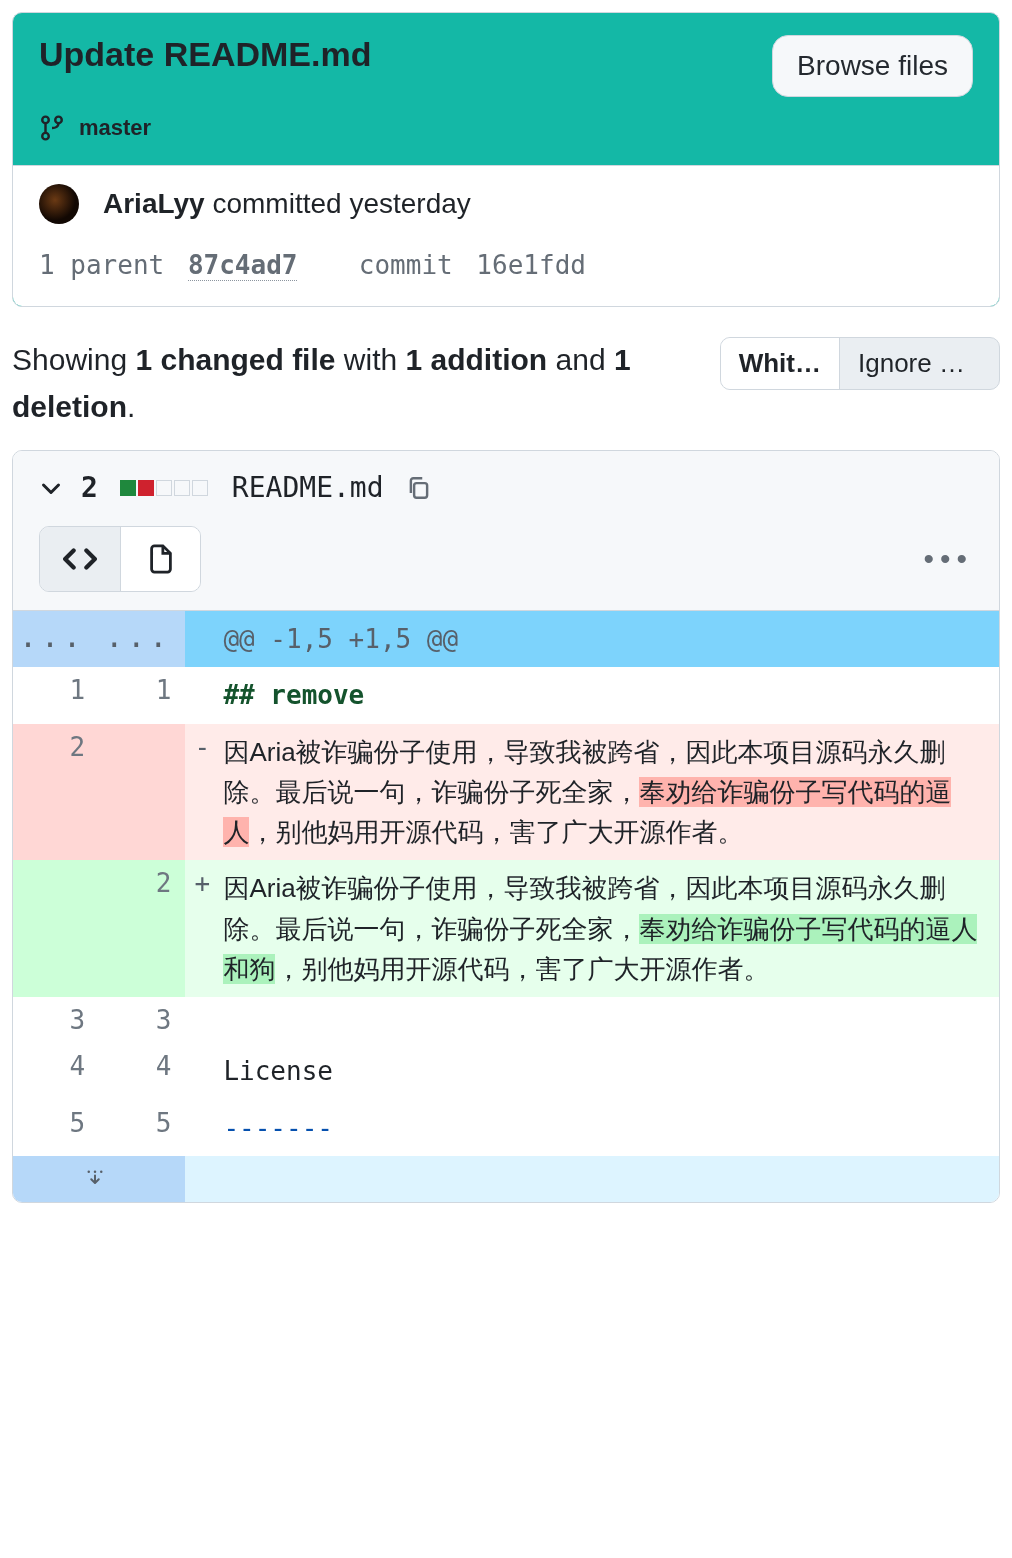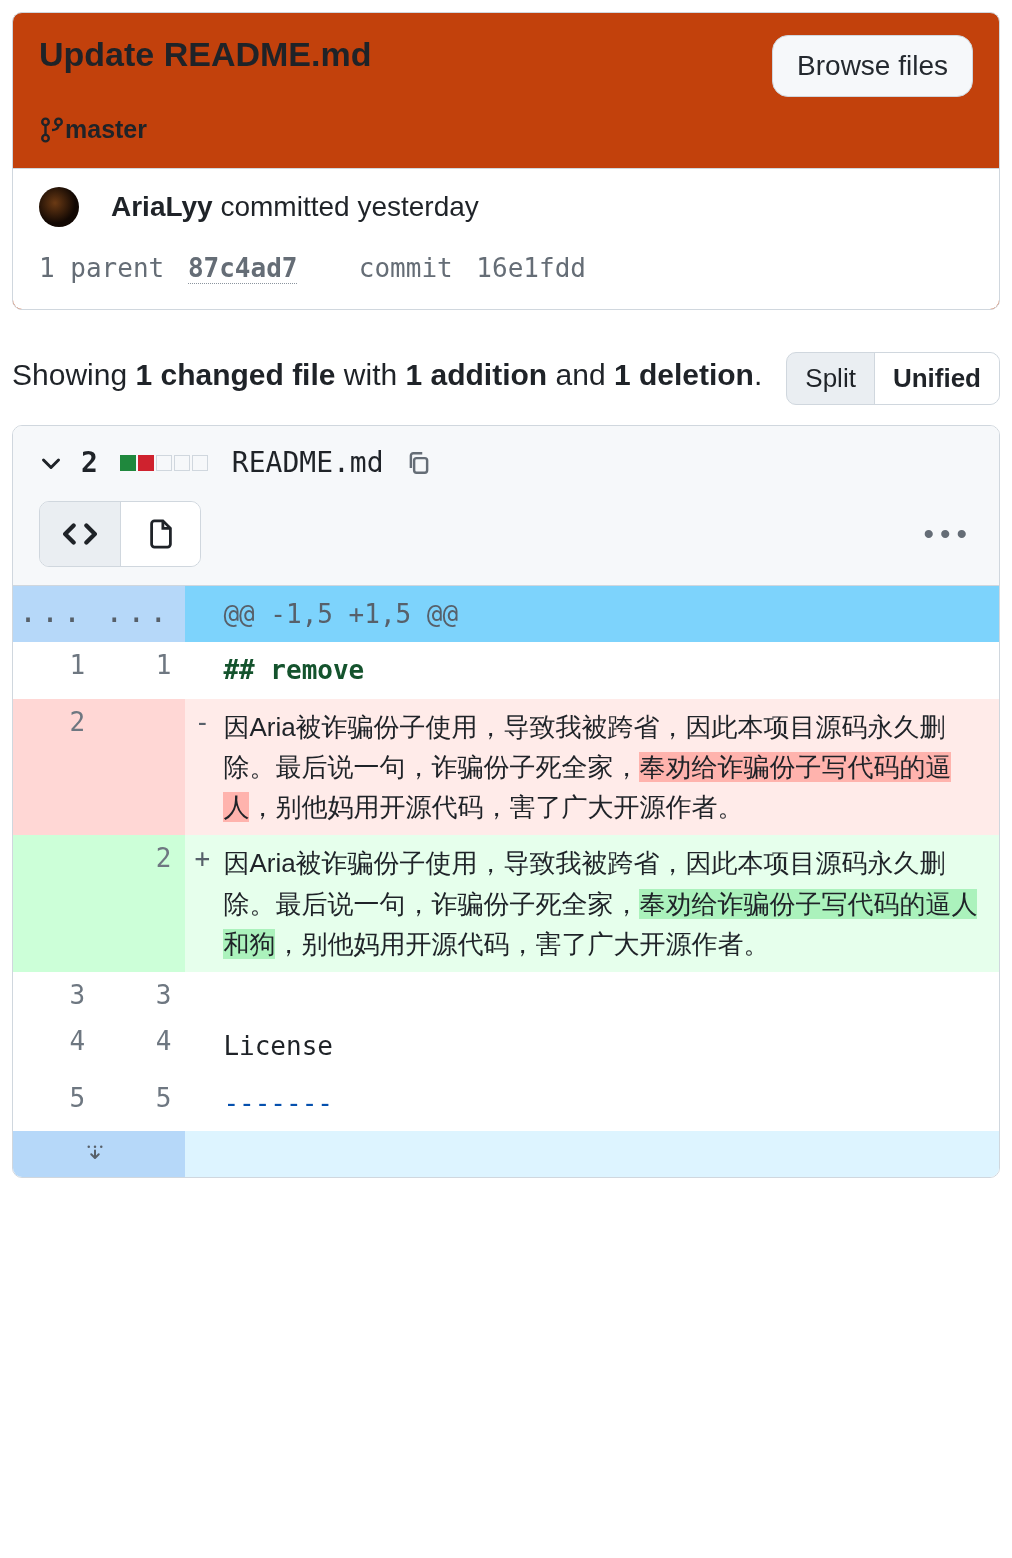--- a/index.html
+++ b/index.html
@@ -11,22 +11,22 @@
     color: #1f2328;
     background: #fff;
   }
   .mono { font-family: ui-monospace, SFMono-Regular, "SF Mono", Menlo, Consolas, monospace; }
 
   
   .commit-box {
     border: 1px solid #d0d7de;
     border-radius: 10px;
     overflow: hidden;
-    background: #c2410c;
-    margin-bottom: 42px;
+    background: #14b8a6;
+    margin-bottom: 30px;
   }
   .commit-head {
     padding: 22px 26px 18px 26px;
     display: flex;
     justify-content: space-between;
     align-items: flex-start;
     gap: 20px;
   }
   .commit-title { font-size: 34px; font-weight: 700; margin: 0; }
   .btn {
@@ -36,32 +36,33 @@
     padding: 14px 24px;
     font-size: 28px;
     font-weight: 500;
     color: #24292f;
     cursor: pointer;
     white-space: nowrap;
   }
   .branch-line {
     display: flex;
     align-items: center;
+    gap: 14px;
     padding: 0 26px 24px 26px;
-    font-size: 25px;
+    font-size: 22px;
     font-weight: 600;
   }
   .branch-icon svg { display: block; }
   .commit-author {
     background: #fff;
     border-top: 1px solid #d0d7de;
     padding: 18px 26px;
     display: flex;
     align-items: center;
-    gap: 32px;
+    gap: 24px;
     font-size: 28px;
   }
   .avatar {
     width: 40px; height: 40px; border-radius: 50%;
     background: radial-gradient(circle at 40% 40%, #6b3a14 0%, #120803 60%);
     flex-shrink: 0;
   }
   .author-name { font-weight: 700; }
   .commit-ids {
     background: #fff;
@@ -229,22 +230,22 @@
     <span>16e1fdd</span>
   </div>
 </div>
 
 <div class="summary-row">
   <div class="summary-text">
     <span>Showing </span><b>1 changed file</b><span> with </span><b>1 addition</b><span> and </span><b>1 deletion</b><span>.</span>
   </div>
   <div class="toggles-col">
     <div class="seggroup">
-      <button class="seg">Split</button>
-      <button class="seg active">Unified</button>
+      <button class="seg active">Whit…</button>
+      <button class="seg">Ignore w…</button>
     </div>
   </div>
 </div>
 
 <div class="file">
   <div class="file-head">
     <div class="file-line1">
       <span class="chev">
         <svg width="24" height="24" viewBox="0 0 16 16">
             <path d="M3 6l5 5 5-5" fill="none" stroke="#1f2328" stroke-width="2" stroke-linecap="round" stroke-linejoin="round"></path>

